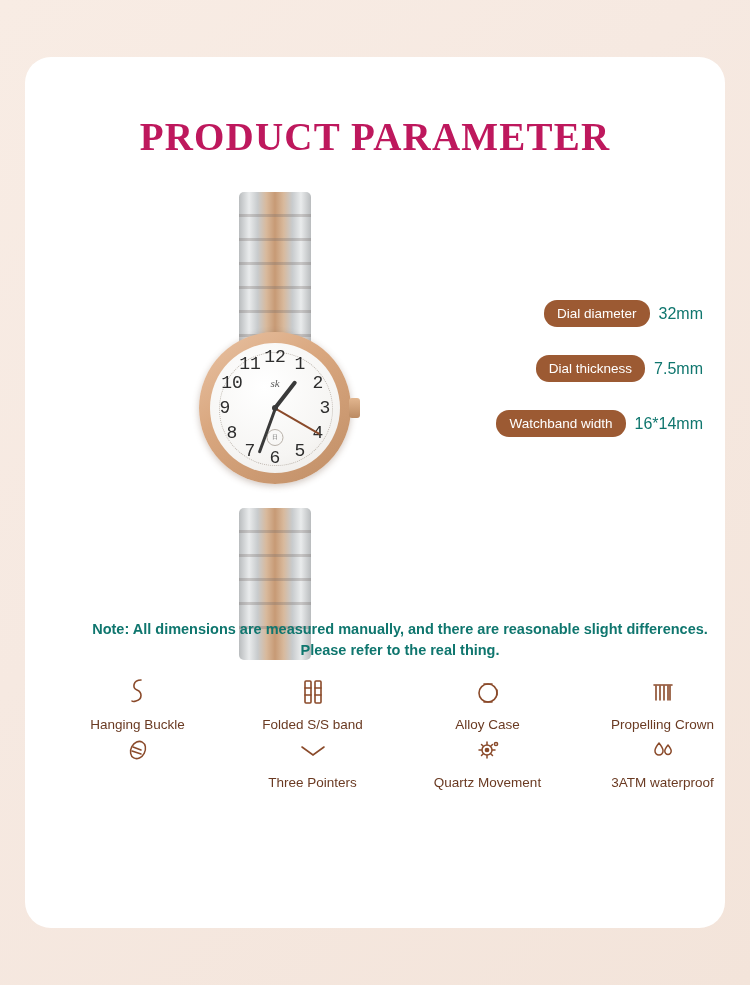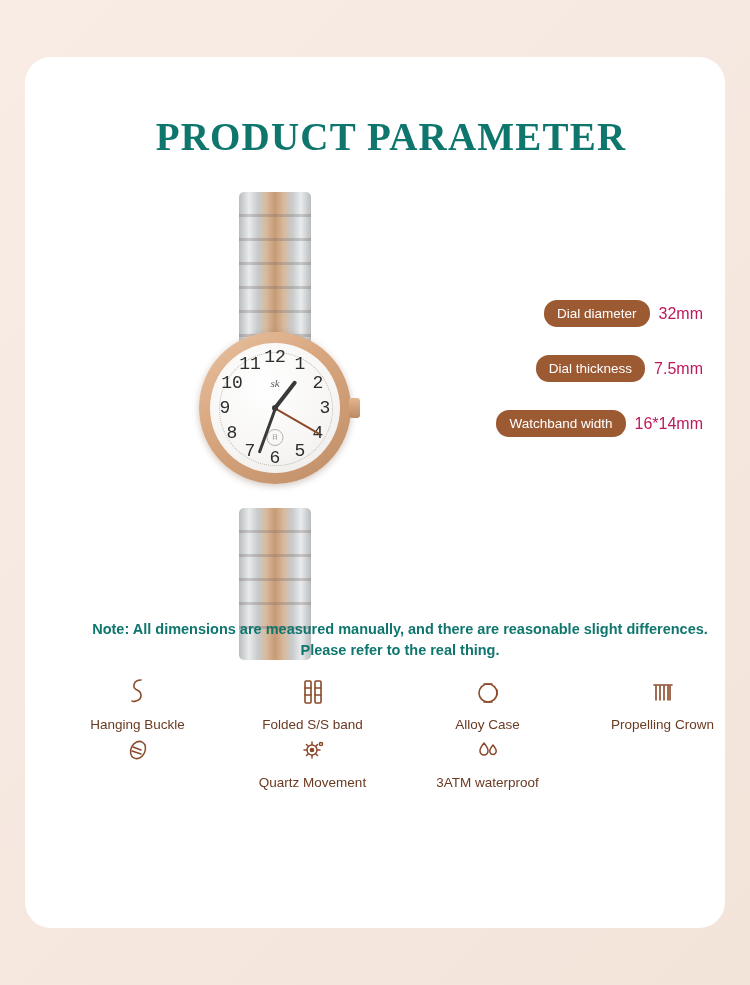--- a/index.html
+++ b/index.html
@@ -18,28 +18,28 @@
     left: 25px;
     top: 57px;
     width: 700px;
     height: 871px;
     background: #ffffff;
     border-radius: 26px;
   }
   .title {
     position: absolute;
     top: 57px;
-    left: 16px;
+    left: 0;
     width: 100%;
     text-align: center;
     font-family: "Liberation Serif", serif;
     font-weight: bold;
     font-size: 39px;
     letter-spacing: 1.2px;
-    color: #0f766e;
+    color: #be185d;
   }
 
   
   .watch {
     position: absolute;
     left: 150px;
     top: 135px;
     width: 200px;
     height: 420px;
   }
@@ -165,21 +165,21 @@
     background: #9c5a33;
     color: #ffffff;
     font-size: 13.5px;
     padding: 6px 13px;
     border-radius: 13px;
     white-space: nowrap;
   }
   .spec-val {
     margin-left: 9px;
     font-size: 16px;
-    color: #be185d;
+    color: #0f766e;
     white-space: nowrap;
   }
 
   
   .note {
     position: absolute;
     left: 50px;
     top: 562px;
     width: 650px;
     text-align: center;
@@ -329,20 +329,28 @@
 
     <div class="feature">
       <div class="ico">
         <svg width="30" height="30" viewBox="0 0 30 30" fill="none" stroke="#8a4a2a" stroke-width="1.5" stroke-linecap="round">
           <ellipse cx="15" cy="15" rx="7" ry="9" transform="rotate(28 15 15)"></ellipse>
           <path d="M10 12l8 3M9 16l9 3"></path>
         </svg>
       </div>
     </div>
 
+    <div class="feature">
+      <div class="ico">
+        <svg width="34" height="30" viewBox="0 0 34 30" fill="none" stroke="#8a4a2a" stroke-width="1.6" stroke-linecap="round">
+          <path d="M6 12l11 8 11-8"></path>
+        </svg>
+      </div>
+      <div class="cap">Three Pointers</div>
+    </div>
 
     <div class="feature">
       <div class="ico">
         <svg width="30" height="30" viewBox="0 0 30 30" fill="none" stroke="#8a4a2a" stroke-width="1.5" stroke-linecap="round">
           <circle cx="14" cy="15" r="5"></circle>
           <circle cx="14" cy="15" r="1.6" fill="#8a4a2a"></circle>
           <path d="M14 7v2.5M14 20.5V23M6 15h2.5M19.5 15H22M8.5 9.5l1.8 1.8M17.7 18.7l1.8 1.8M19.5 9.5l-1.8 1.8M10.3 18.7l-1.8 1.8"></path>
           <circle cx="23" cy="9" r="1.6"></circle>
         </svg>
       </div>

